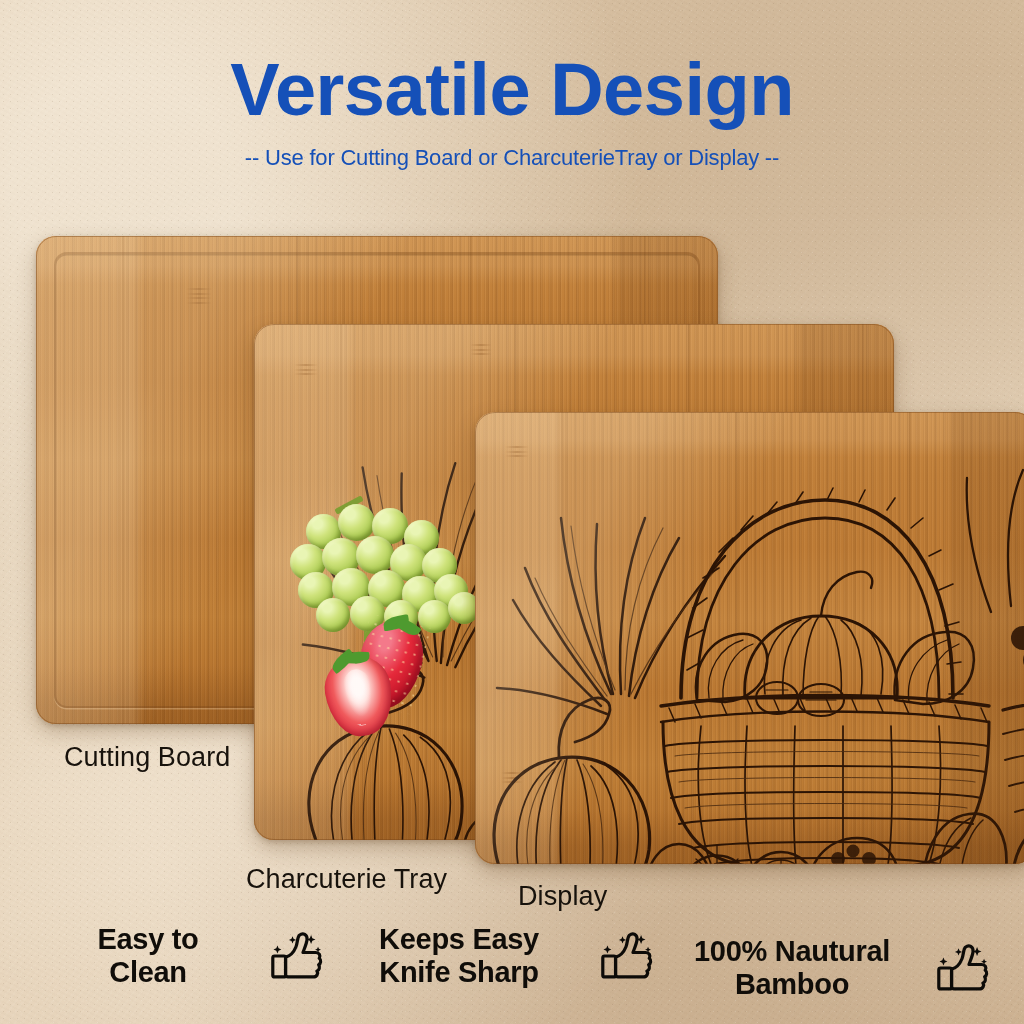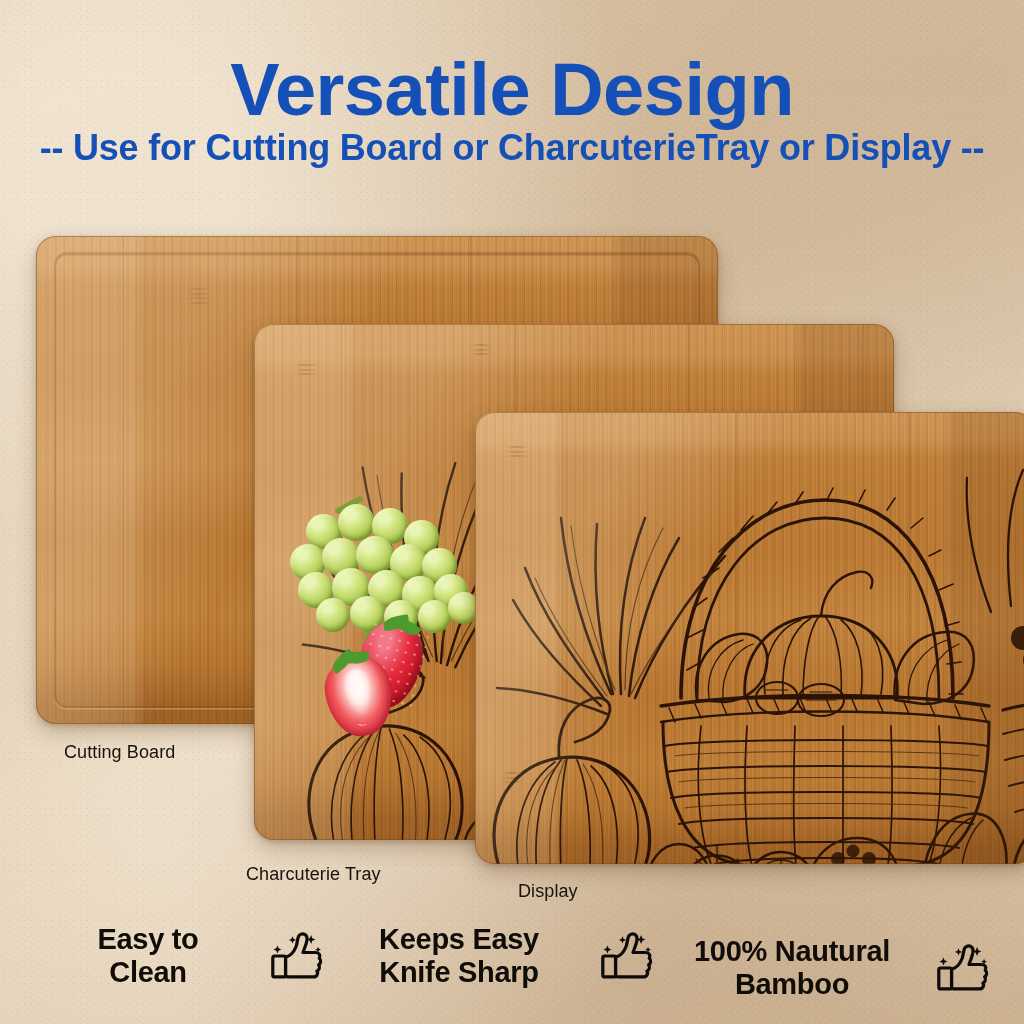--- a/index.html
+++ b/index.html
@@ -42,22 +42,22 @@
   }
 
   
   .headline-wrap { position:absolute; top:52px; left:0; width:1024px; text-align:center; }
   #title {
     font-size:74px; font-weight:bold; color:#1550b8;
     letter-spacing:-.5px; line-height:1.02;
     font-family:"Liberation Sans", sans-serif;
   }
   #subtitle {
-    margin-top:0;
-    font-size:36px; font-weight:bold; color:#1550b8;
+    margin-top:18px;
+    font-size:22px; font-weight:normal; color:#1550b8;
     letter-spacing:-.2px; white-space:nowrap;
   }
 
   
   .board {
     position:absolute;
     border-radius:20px;
     overflow:hidden;
     background-color:#b9742f;
     box-shadow:0 8px 20px rgba(92,58,26,.30), 0 2px 5px rgba(92,58,26,.22);
@@ -154,21 +154,21 @@
     background:
       linear-gradient(12deg, rgba(255,244,242,.75) 0 7%, transparent 7% 18%),
       linear-gradient(-16deg, rgba(255,240,238,.6) 0 6%, transparent 6% 20%),
       radial-gradient(ellipse at 50% 30%, rgba(255,250,248,.85) 0 16%, transparent 55%);
     border-radius:50%;
   }
   .sb-leaf { position:absolute; background:#4e9a2f; border-radius:60% 10% 60% 10%; }
 
   
   .callout {
-    position:absolute; color:#17120c; font-size:18px; font-weight:400;
+    position:absolute; color:#17120c; font-size:27px; font-weight:400;
     letter-spacing:.1px; white-space:nowrap;
     font-family:"Liberation Sans", sans-serif;
   }
   #label-cutting-board  { left:64px;  top:742px; }
   #label-charcuterie    { left:246px; top:864px; }
   #label-display        { left:518px; top:881px; }
 
   
   #feature-row {
     position:absolute; left:0; bottom:22px; width:1024px;

